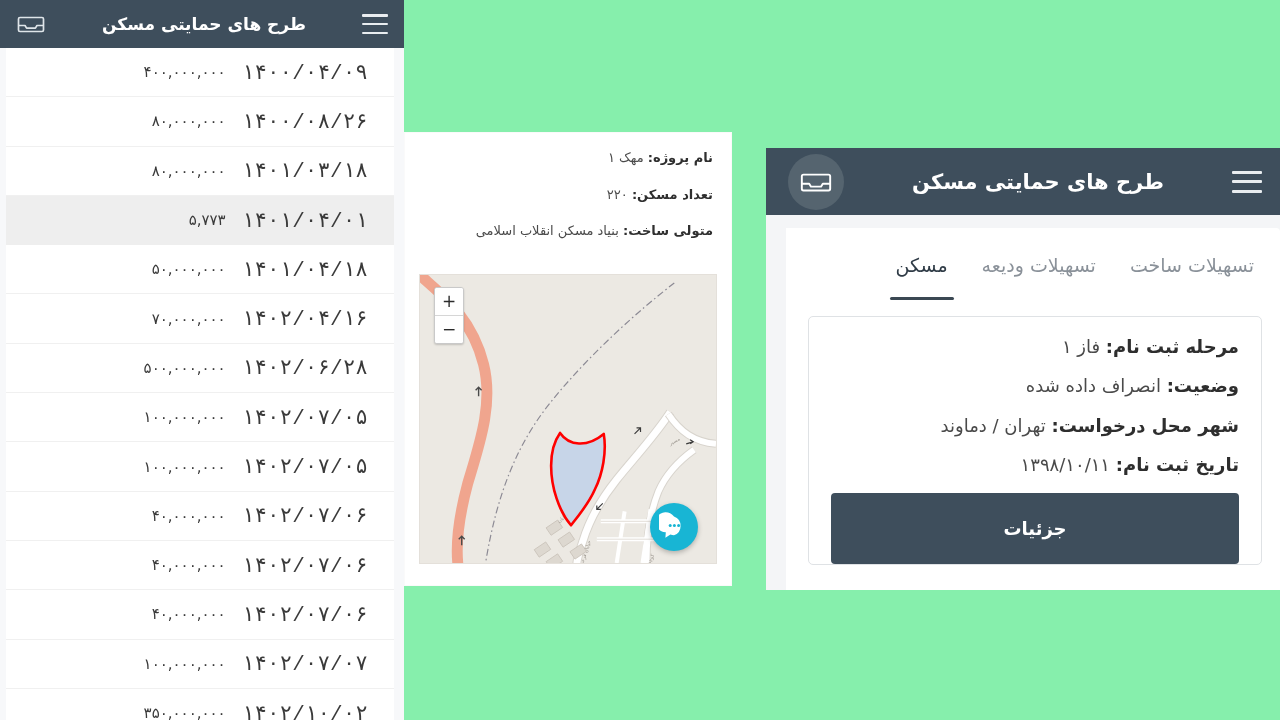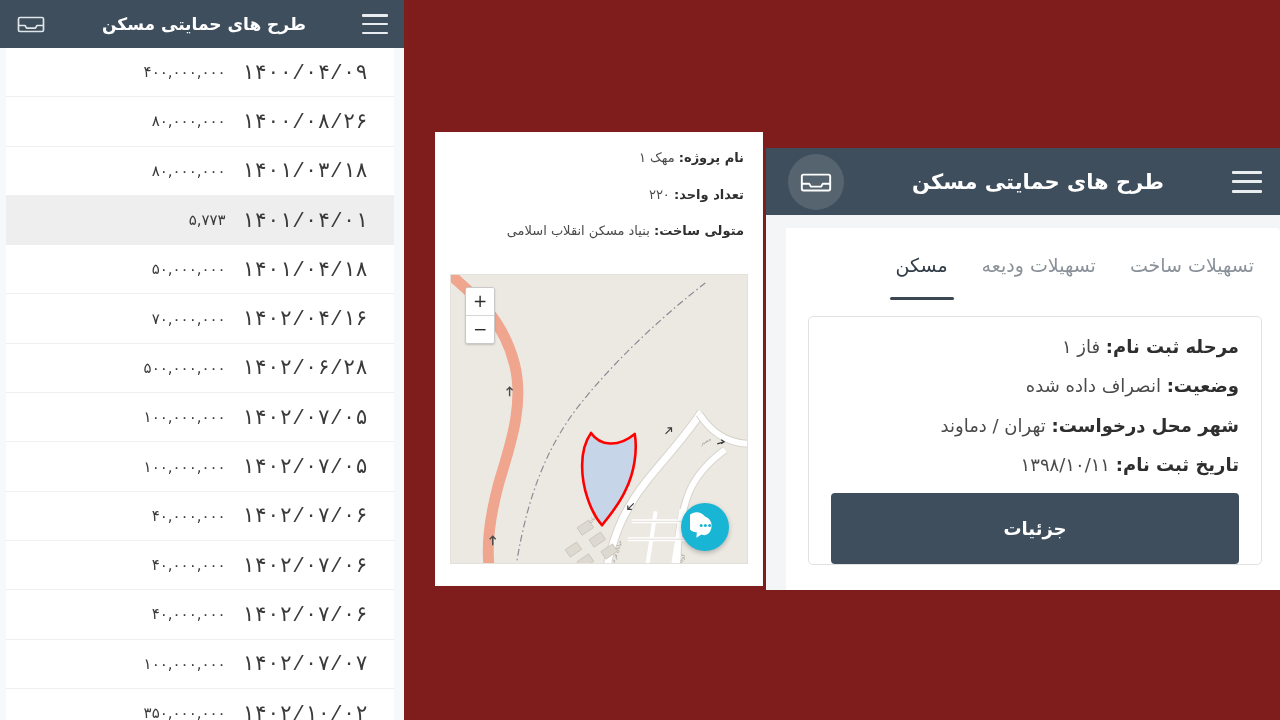--- a/index.html
+++ b/index.html
@@ -10,21 +10,21 @@
     height: 720px;
     overflow: hidden;
     background: #ffffff;
     font-family: "DejaVu Sans", "Liberation Sans", sans-serif;
   }
 
   #stage {
     position: relative;
     width: 1280px;
     height: 720px;
-    background: #7f1d1d;
+    background: #86efac;
   }
 
   
   .left-panel {
     position: absolute;
     left: 0;
     top: 0;
     width: 404px;
     height: 720px;
     background: #ffffff;
@@ -130,21 +130,21 @@
     direction: rtl;
     unicode-bidi: plaintext;
     white-space: nowrap;
     margin-right: 16px;
   }
   .tx-spacer { flex: 1 1 auto; }
 
   
   .mid-panel {
     position: absolute;
-    left: 436px;
+    left: 405px;
     top: 133px;
     width: 326px;
     height: 452px;
     background: #ffffff;
     box-sizing: border-box;
     box-shadow: 0 0 0 1px #fafafa;
     overflow: hidden;
   }
 
   .mid-info {
@@ -441,21 +441,21 @@
   </div>
 
   <div class="mid-panel">
 
     <div class="mid-info">
       <p class="info-line">
         <span class="info-label">نام پروژه:</span>
         <span class="info-value">مهک ۱</span>
       </p>
       <p class="info-line">
-        <span class="info-label">تعداد واحد:</span>
+        <span class="info-label">تعداد مسکن:</span>
         <span class="info-value">۲۲۰</span>
       </p>
       <p class="info-line">
         <span class="info-label">متولی ساخت:</span>
         <span class="info-value">بنیاد مسکن انقلاب اسلامی</span>
       </p>
     </div>
 
     <div class="map-wrap">
       <svg class="map-svg" viewBox="0 0 298 290" preserveAspectRatio="xMidYMid slice" aria-hidden="true">

